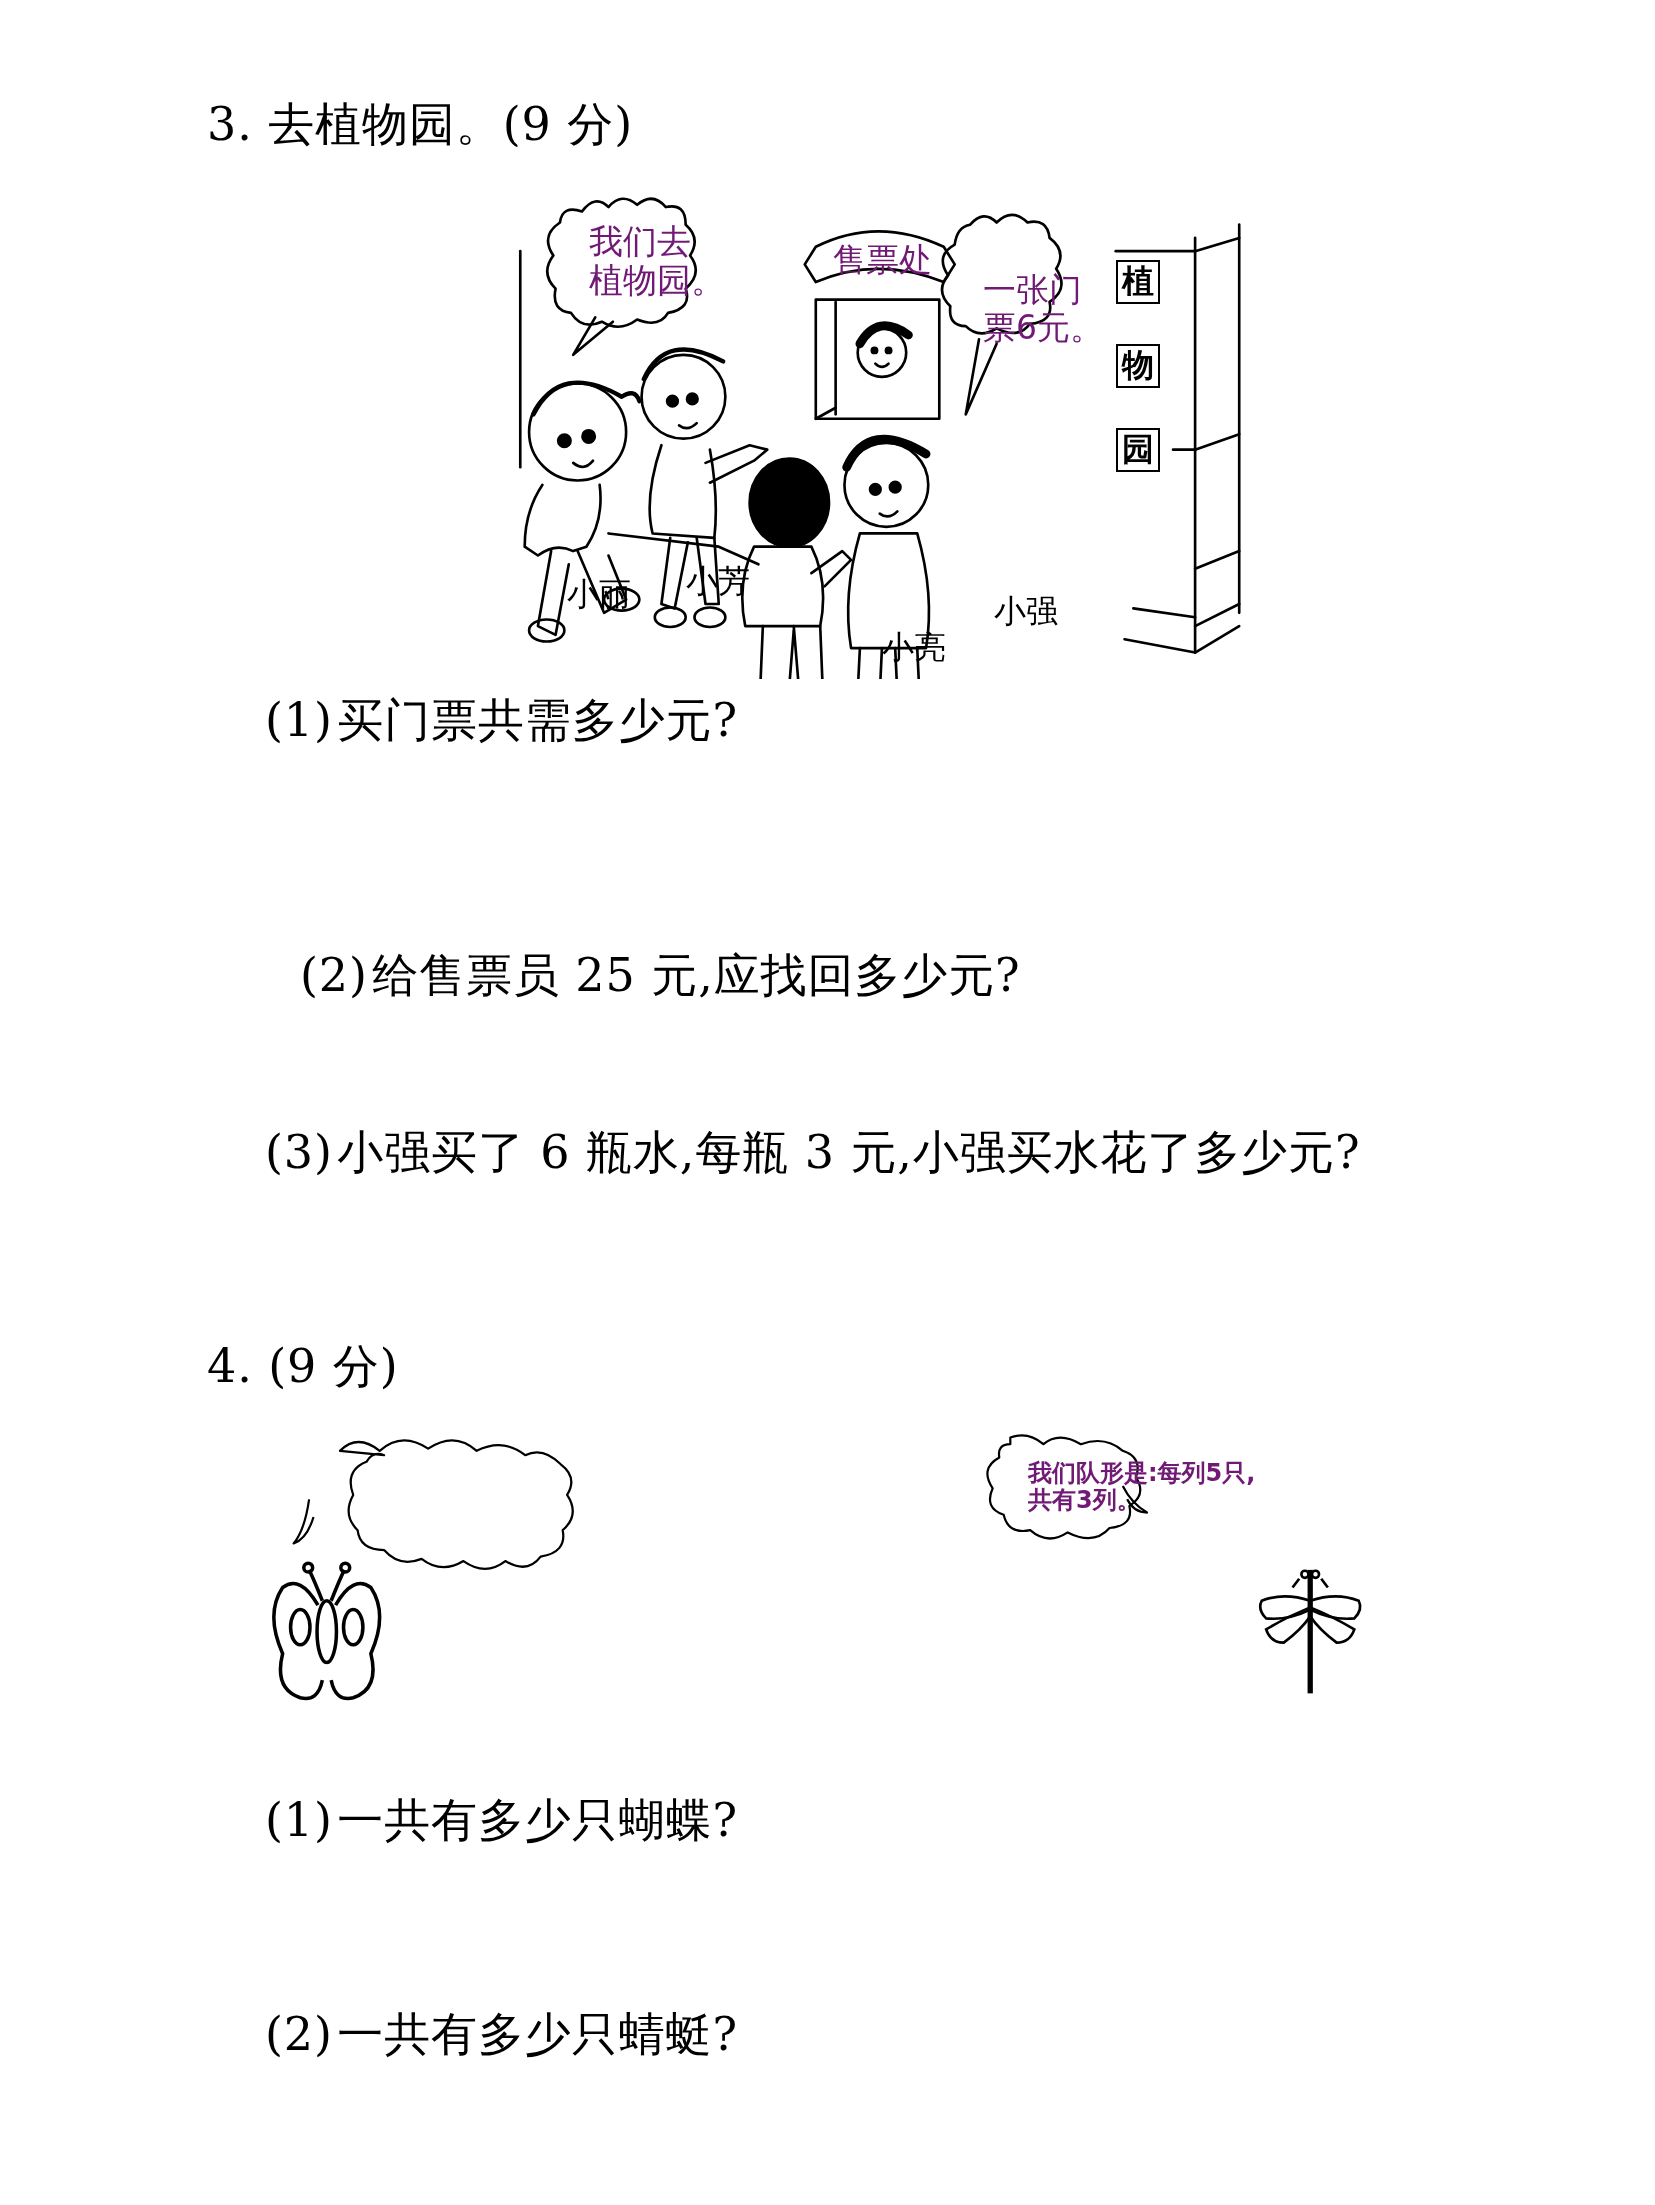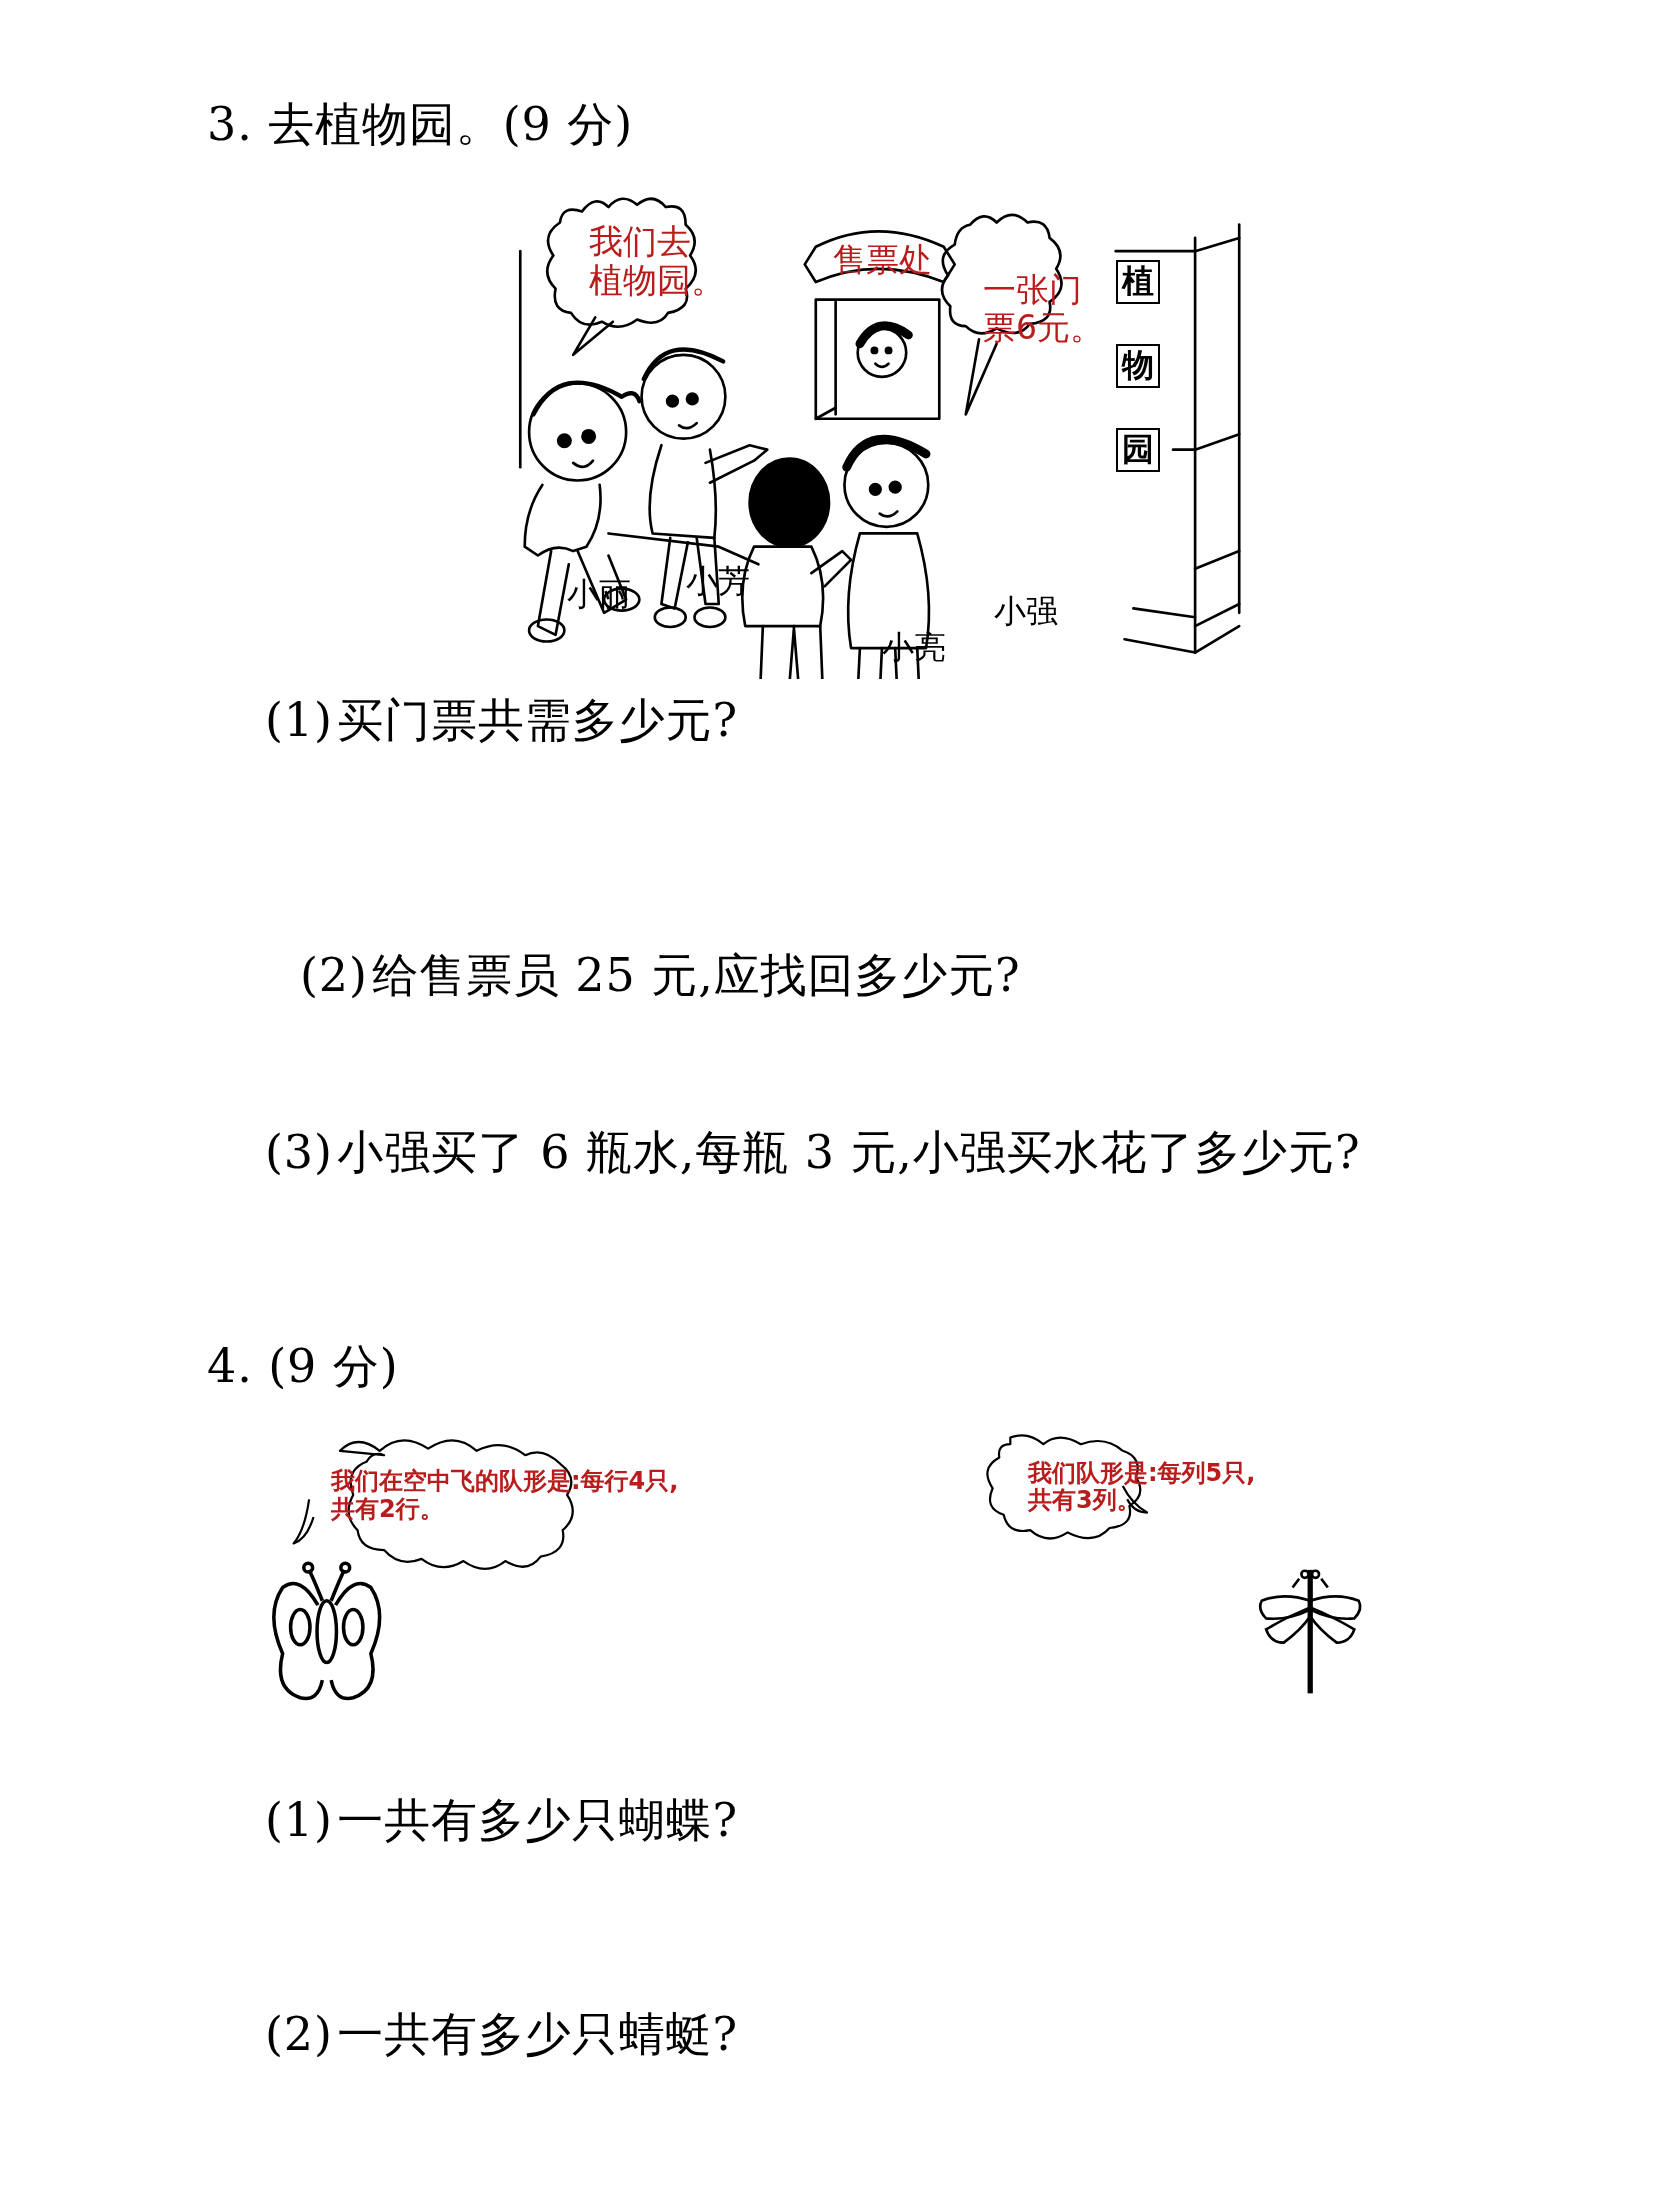--- a/index.html
+++ b/index.html
@@ -4,21 +4,21 @@
   <style>
     html, body { margin: 0; padding: 0; background: #ffffff; }
     body { width: 1656px; height: 2506px; position: relative; overflow: hidden;
            font-family: "DejaVu Serif", "Liberation Serif", serif; color: #000; }
     .abs { position: absolute; }
     .heading { font-size: 46px; line-height: 1; white-space: nowrap; letter-spacing: 0.9px; }
     .question { font-size: 46px; line-height: 1; white-space: nowrap; letter-spacing: 0.9px; }
     .qnum { display: inline-block; margin-right: 4.4px; }
     .illus { position: absolute; }
     .bubble-text { position: absolute; font-family: "DejaVu Sans", "Liberation Sans", sans-serif;
-                   font-weight: bold; color: #b91c1c; line-height: 1.15; white-space: nowrap; }
+                   font-weight: bold; color: #701a75; line-height: 1.15; white-space: nowrap; }
     .name-label { position: absolute; font-size: 32px; white-space: nowrap;
                   font-family: Liberation Mono, monospace; }
     .sign-box { position: absolute; width: 44px; height: 44px; border: 2.6px solid #000;
                 display: flex; align-items: center; justify-content: center;
                 font-size: 32px; font-weight: bold; box-sizing: border-box;
                 font-family: "DejaVu Serif", "Liberation Serif", serif; }
   </style>
 </head>
 <body>
 
@@ -165,24 +165,20 @@
       <circle cx="132" cy="10" r="8" fill="#fff"></circle>
       <path d="M120,70 q-60,-20 -110,0 q-10,20 10,40 q50,5 100,-20z"></path>
       <path d="M120,70 q60,-20 110,0 q10,20 -10,40 q-50,5 -100,-20z"></path>
       <path d="M120,85 q-50,20 -100,50 q10,30 40,30 q40,-30 60,-60z"></path>
       <path d="M120,85 q50,20 100,50 q-10,30 -40,30 q-40,-30 -60,-60z"></path>
       <line x1="95" y1="20" x2="80" y2="40"></line>
       <line x1="145" y1="20" x2="160" y2="40"></line>
     </g>
   </svg>
 
-  <div class="bubble-text" style="left:66px; top:35px; font-size:24px;">
-    <div>我们在空中飞的队形是:每行4只,</div>
-    <div>共有2行。</div>
-  </div>
   <div class="bubble-text" style="left:763px; top:26.5px; font-size:24px;">
     <div>我们队形是:每列5只,</div>
     <div>共有3列。</div>
   </div>
 </div>
 
 <div class="abs question" style="left:265px; top:1797px;">
   <span class="qnum">(1)</span><span>一共有多少只蝴蝶?</span>
 </div>
 <div class="abs question" style="left:265px; top:2011px;">

